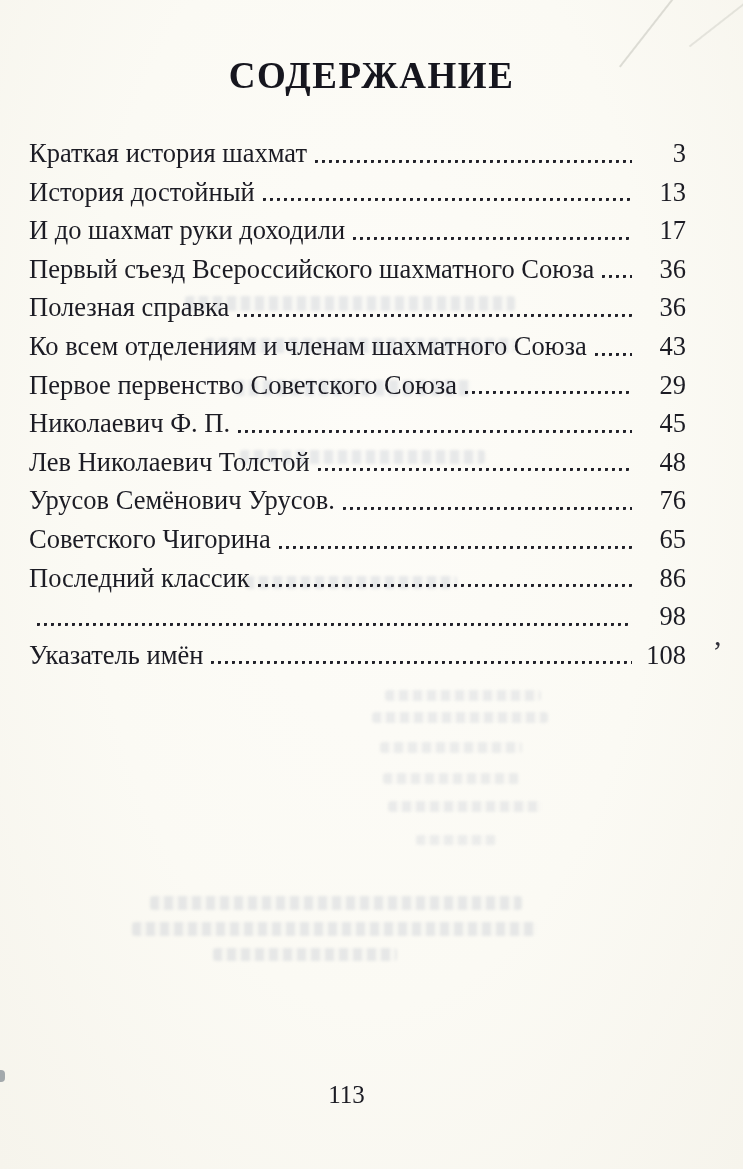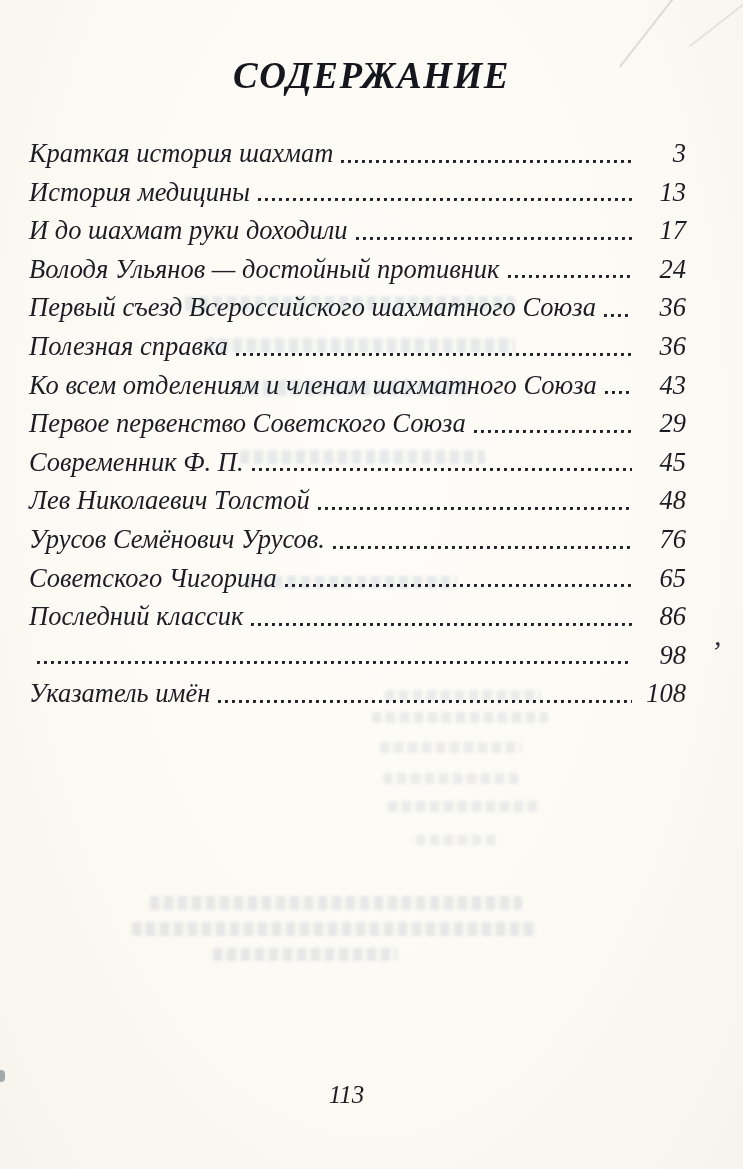--- a/index.html
+++ b/index.html
@@ -9,21 +9,20 @@
   }
   .page {
     position: relative;
     width: 743px;
     height: 1169px;
     margin: 0 auto;
     background: radial-gradient(ellipse at 50% 38%, #fdfcf8 0%, #fbfaf4 55%, #f6f4ec 100%);
     overflow: hidden;
     font-family: "Liberation Serif", "DejaVu Serif", serif;
     color: #1c1c24;
-    font-style: italic;
   }
 
   
   .title {
     position: absolute;
     top: 54px;
     left: 0;
     width: 100%;
     margin: 0;
     text-align: center;
@@ -151,36 +150,31 @@
 
   <div class="toc">
 
       <div class="toc-row">
         <span class="toc-label">Краткая история шахмат</span>
         <span class="dots"></span>
         <span class="toc-page">3</span>
       </div>
 
       <div class="toc-row">
-        <span class="toc-label">История медицины</span>
+        <span class="toc-label">История достойный</span>
         <span class="dots"></span>
         <span class="toc-page">13</span>
       </div>
 
       <div class="toc-row">
         <span class="toc-label">И до шахмат руки доходили</span>
         <span class="dots"></span>
         <span class="toc-page">17</span>
       </div>
 
-      <div class="toc-row">
-        <span class="toc-label">Володя Ульянов — достойный противник</span>
-        <span class="dots"></span>
-        <span class="toc-page">24</span>
-      </div>
 
       <div class="toc-row">
         <span class="toc-label">Первый съезд Всероссийского шахматного Союза</span>
         <span class="dots"></span>
         <span class="toc-page">36</span>
       </div>
 
       <div class="toc-row">
         <span class="toc-label">Полезная справка</span>
         <span class="dots"></span>
@@ -193,21 +187,21 @@
         <span class="toc-page">43</span>
       </div>
 
       <div class="toc-row">
         <span class="toc-label">Первое первенство Советского Союза</span>
         <span class="dots"></span>
         <span class="toc-page">29</span>
       </div>
 
       <div class="toc-row">
-        <span class="toc-label">Современник Ф. П.</span>
+        <span class="toc-label">Николаевич Ф. П.</span>
         <span class="dots"></span>
         <span class="toc-page">45</span>
       </div>
 
       <div class="toc-row">
         <span class="toc-label">Лев Николаевич Толстой</span>
         <span class="dots"></span>
         <span class="toc-page">48</span>
       </div>
 

